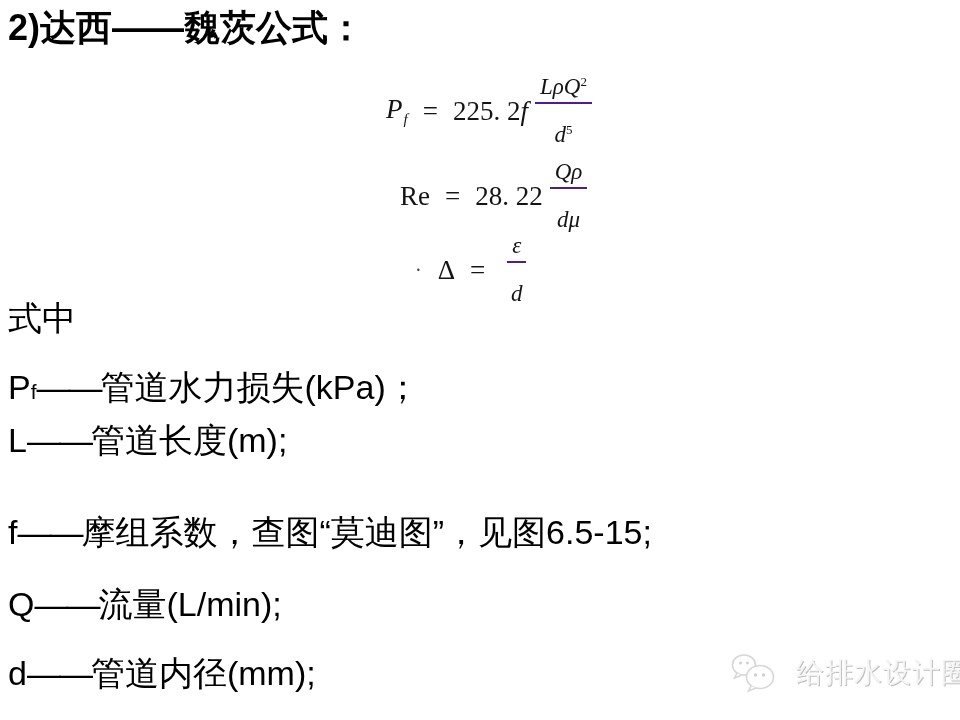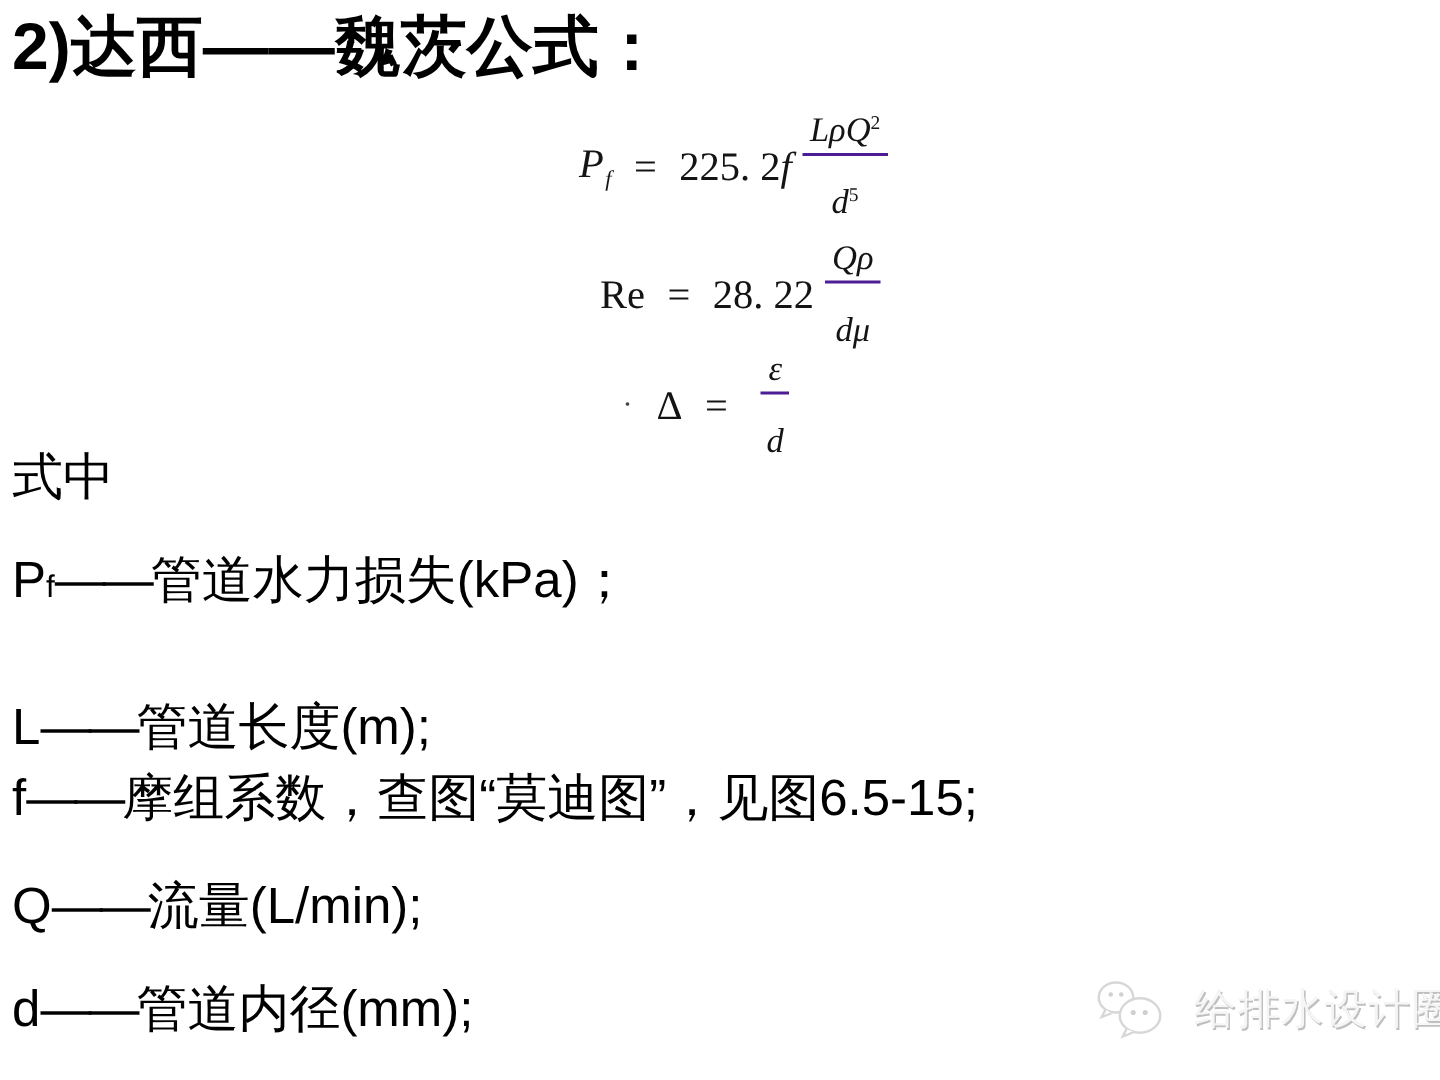--- a/index.html
+++ b/index.html
@@ -5,21 +5,21 @@
   html,body{margin:0;padding:0;background:#ffffff;}
   .slide{
     position:relative;width:960px;height:720px;background:#ffffff;
     overflow:hidden;
     font-family:"Liberation Sans","DejaVu Sans",sans-serif;
     color:#000000;
   }
   
   .title{
     position:absolute;left:8px;top:6px;
-    font-size:44px;font-weight:700;line-height:1.2;
+    font-size:36px;font-weight:700;line-height:1.2;
     letter-spacing:0px;white-space:nowrap;color:#000;
   }
   
   .formula{
     position:absolute;display:flex;align-items:center;
     font-family:"Liberation Serif","DejaVu Serif",serif;
     font-size:27px;color:#141414;white-space:nowrap;
   }
   .formula .fv{font-style:italic;}
   .formula .fn{font-style:normal;}
@@ -90,21 +90,21 @@
       <span class="num"><span class="fv">ε</span></span>
       <span class="den"><span class="fv">d</span></span>
     </span>
   </div>
 
   <div class="where" style="top:298px;">式中</div>
 
   <div class="term" style="top:367px;">
     <span>P</span><span class="sub">f</span><span class="dash">——</span><span>管道水力损失(kPa)；</span>
   </div>
-  <div class="term" style="top:465px;">
+  <div class="term" style="top:420px;">
     <span>L</span><span class="sub"></span><span class="dash">——</span><span>管道长度(m);</span>
   </div>
   <div class="term" style="top:512px;">
     <span>f</span><span class="sub"></span><span class="dash">——</span><span>摩组系数，查图“莫迪图”，见图6.5-15;</span>
   </div>
   <div class="term" style="top:584px;">
     <span>Q</span><span class="sub"></span><span class="dash">——</span><span>流量(L/min);</span>
   </div>
   <div class="term" style="top:653px;">
     <span>d</span><span class="sub"></span><span class="dash">——</span><span>管道内径(mm);</span>

